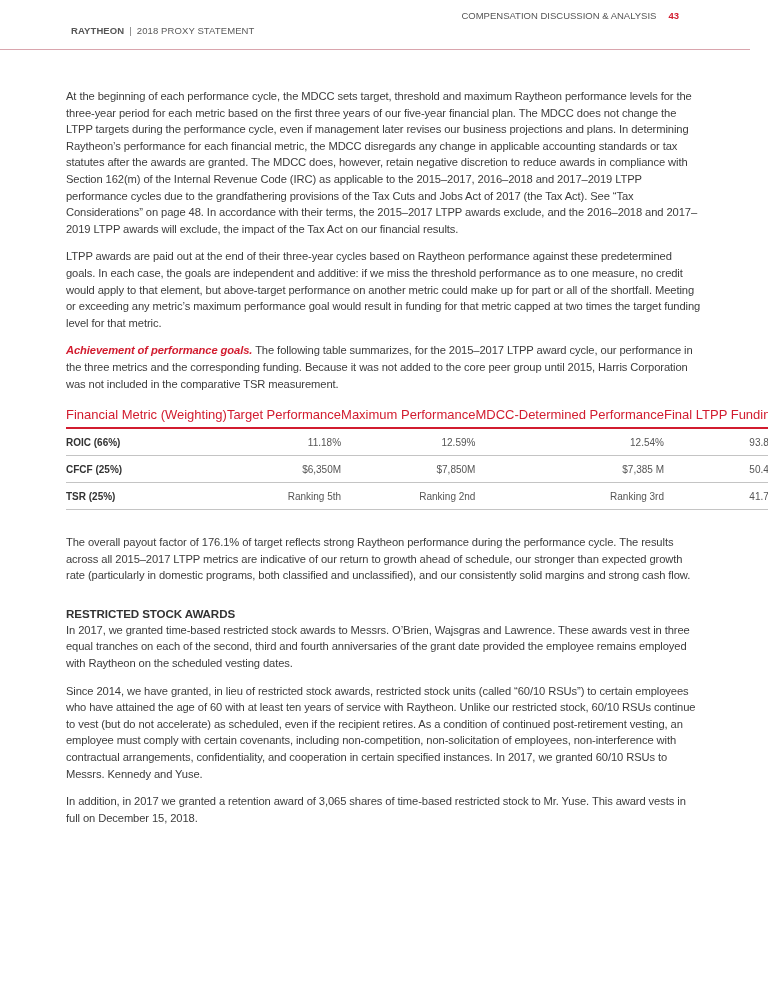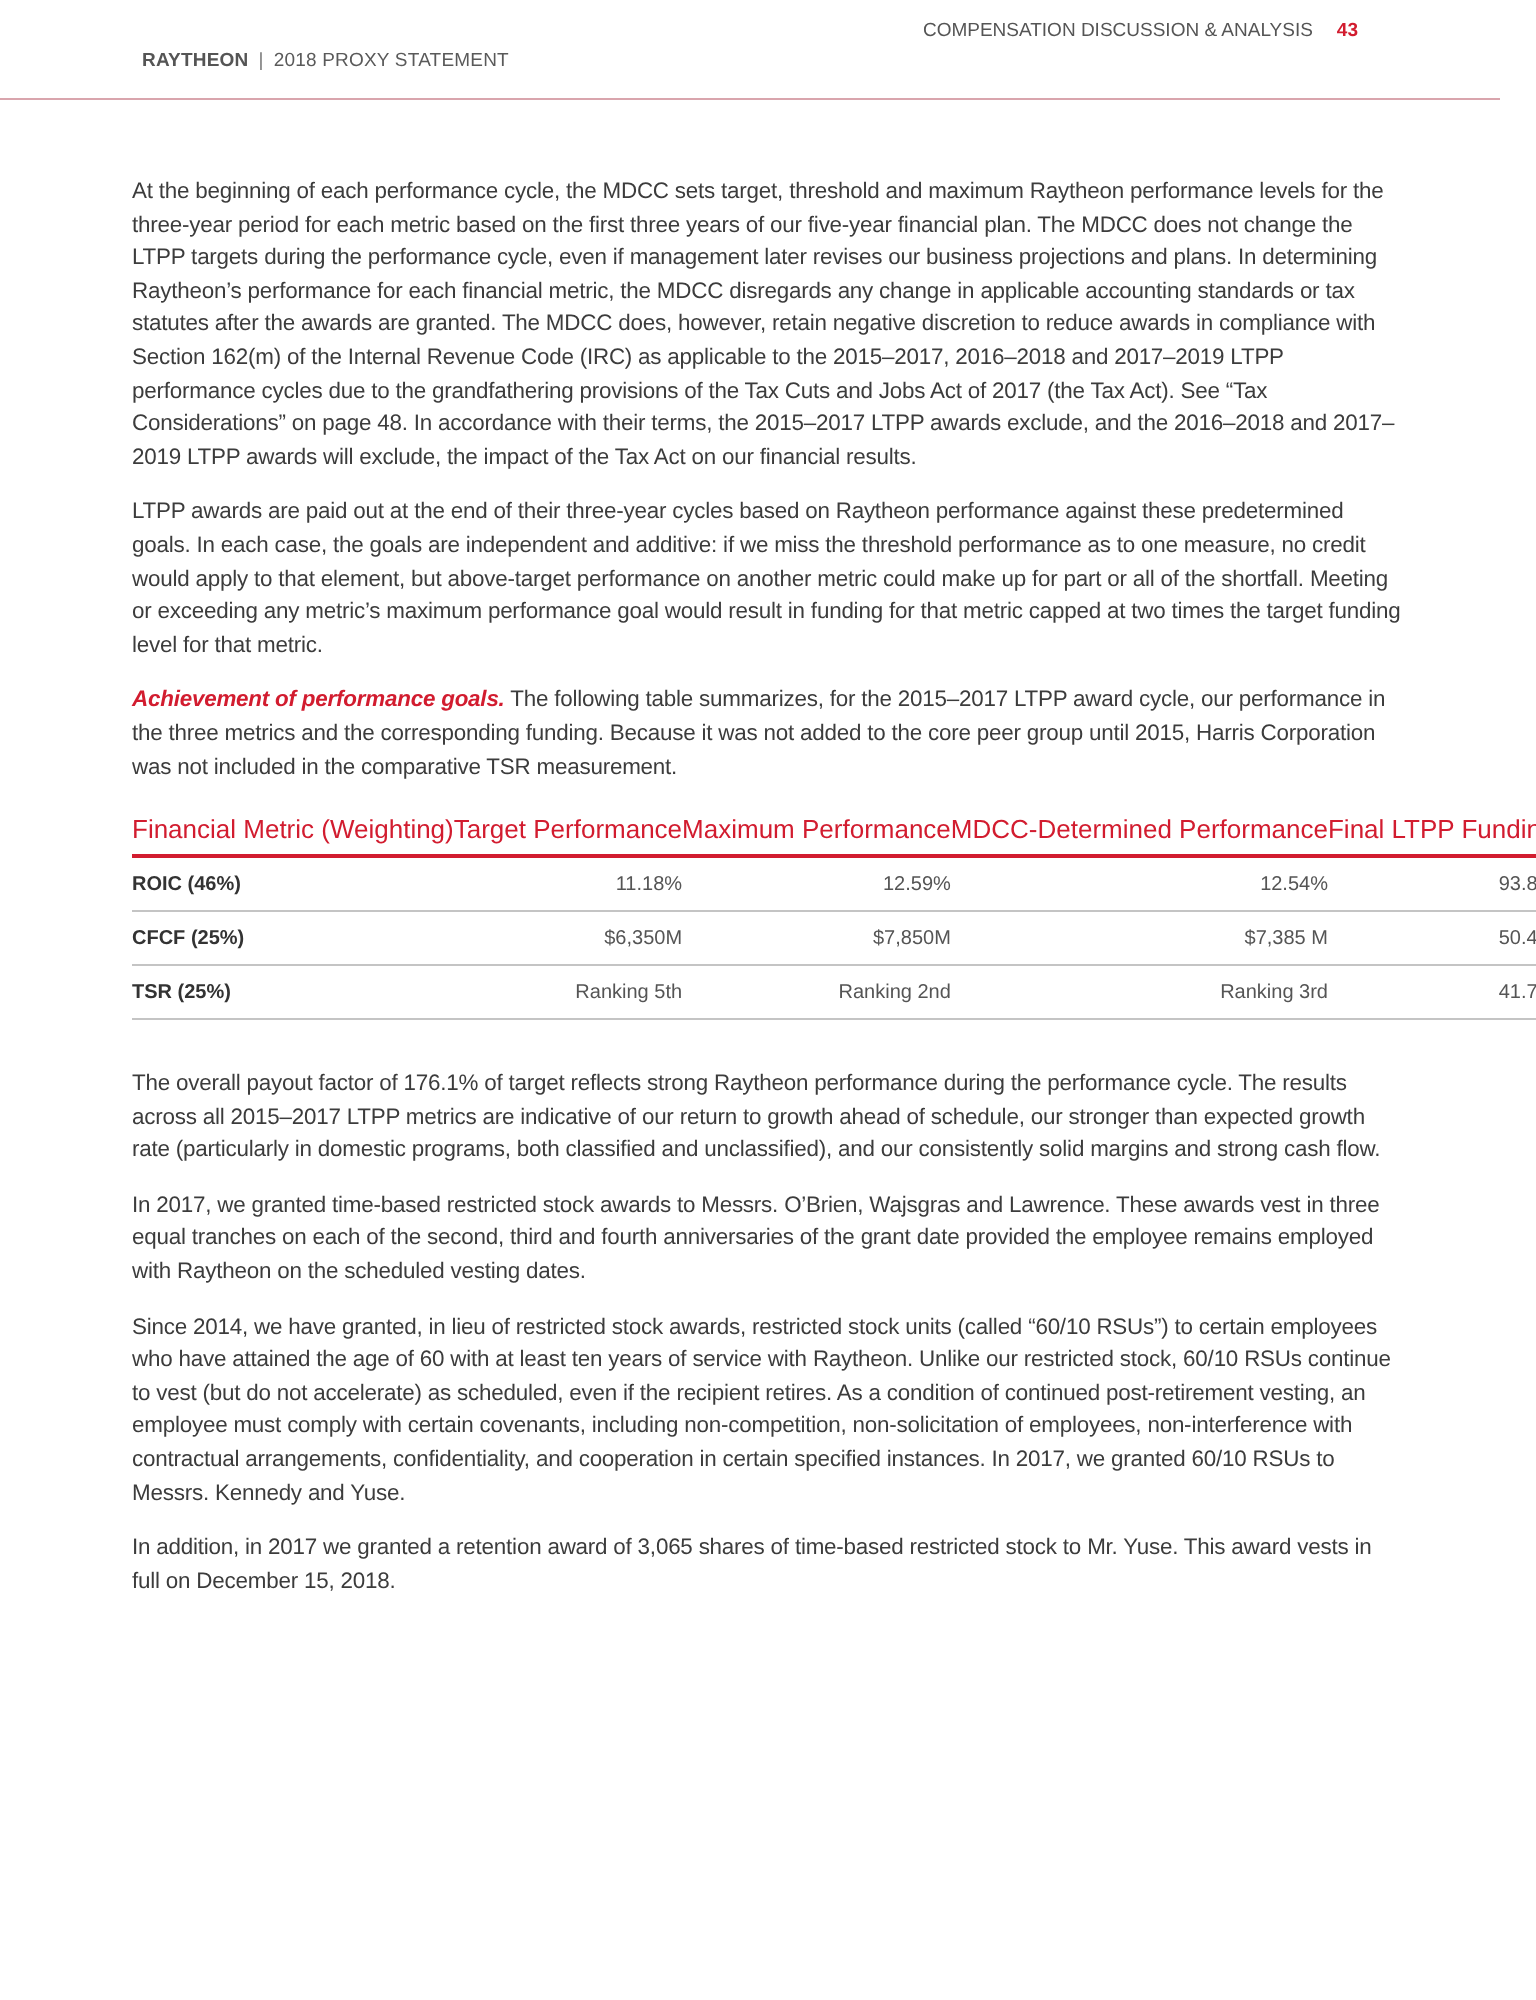--- a/index.html
+++ b/index.html
@@ -50,21 +50,21 @@
       <tr>
         <th class="first c-metric">Financial Metric (Weighting)</th>
         <th class="c-target">Target Performance</th>
         <th class="c-max">Maximum Performance</th>
         <th class="c-mdcc">MDCC-Determined Performance</th>
         <th class="c-final">Final LTPP Funding</th>
       </tr>
     </thead>
     <tbody>
       <tr>
-        <td class="first">ROIC (46%)</td>
+        <td class="first">ROIC (66%)</td>
         <td>11.18%</td>
         <td>12.59%</td>
         <td>12.54%</td>
         <td>93.8%</td>
       </tr>
       <tr>
         <td class="first">CFCF (25%)</td>
         <td>$6,350M</td>
         <td>$7,850M</td>
         <td>$7,385 M</td>
@@ -75,16 +75,17 @@
         <td>Ranking 5th</td>
         <td>Ranking 2nd</td>
         <td>Ranking 3rd</td>
         <td>41.7%</td>
       </tr>
     </tbody>
   </table>
 
   <p>The overall payout factor of 176.1% of target reflects strong Raytheon performance during the performance cycle. The results across all 2015–2017 LTPP metrics are indicative of our return to growth ahead of schedule, our stronger than expected growth rate (particularly in domestic programs, both classified and unclassified), and our consistently solid margins and strong cash flow.</p>
 
+  <h2>RESTRICTED STOCK AWARDS</h2>
   <p>In 2017, we granted time-based restricted stock awards to Messrs. O’Brien, Wajsgras and Lawrence. These awards vest in three equal tranches on each of the second, third and fourth anniversaries of the grant date provided the employee remains employed with Raytheon on the scheduled vesting dates.</p>
   <p>Since 2014, we have granted, in lieu of restricted stock awards, restricted stock units (called “60/10 RSUs”) to certain employees who have attained the age of 60 with at least ten years of service with Raytheon. Unlike our restricted stock, 60/10 RSUs continue to vest (but do not accelerate) as scheduled, even if the recipient retires. As a condition of continued post-retirement vesting, an employee must comply with certain covenants, including non-competition, non-solicitation of employees, non-interference with contractual arrangements, confidentiality, and cooperation in certain specified instances. In 2017, we granted 60/10 RSUs to Messrs. Kennedy and Yuse.</p>
   <p>In addition, in 2017 we granted a retention award of 3,065 shares of time-based restricted stock to Mr. Yuse. This award vests in full on December 15, 2018.</p>
 </div>
 
 </body></html>

